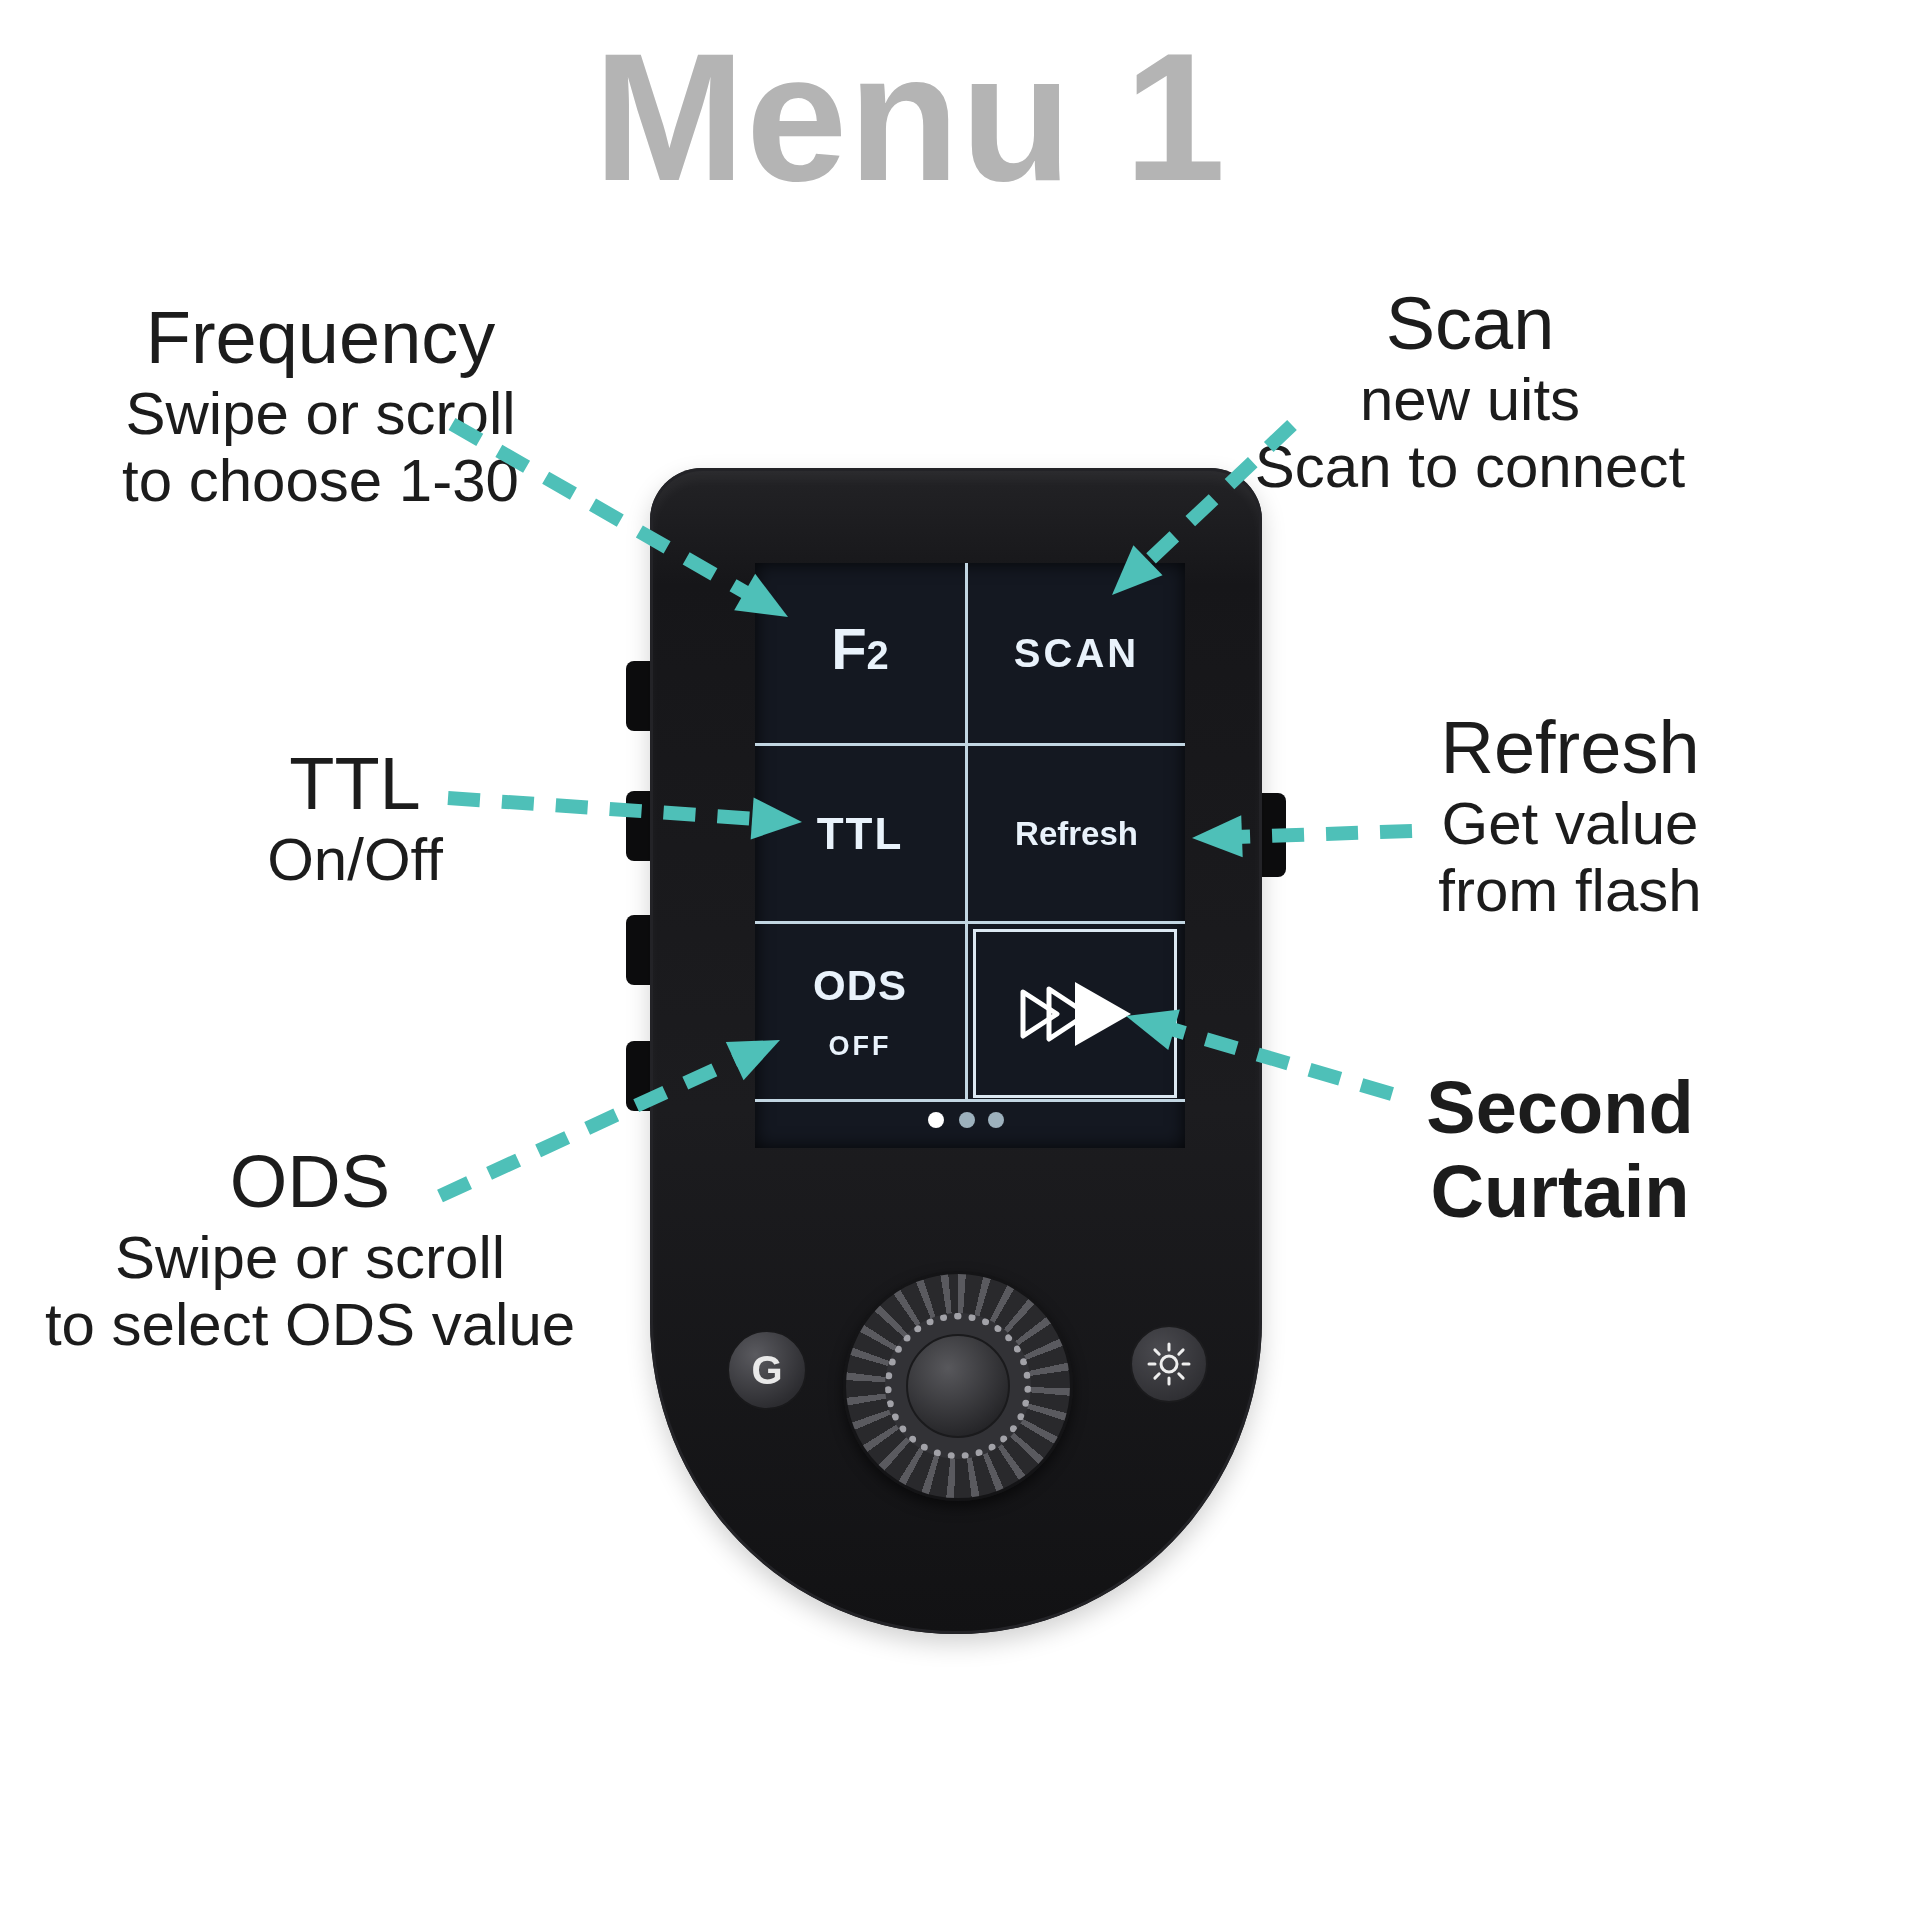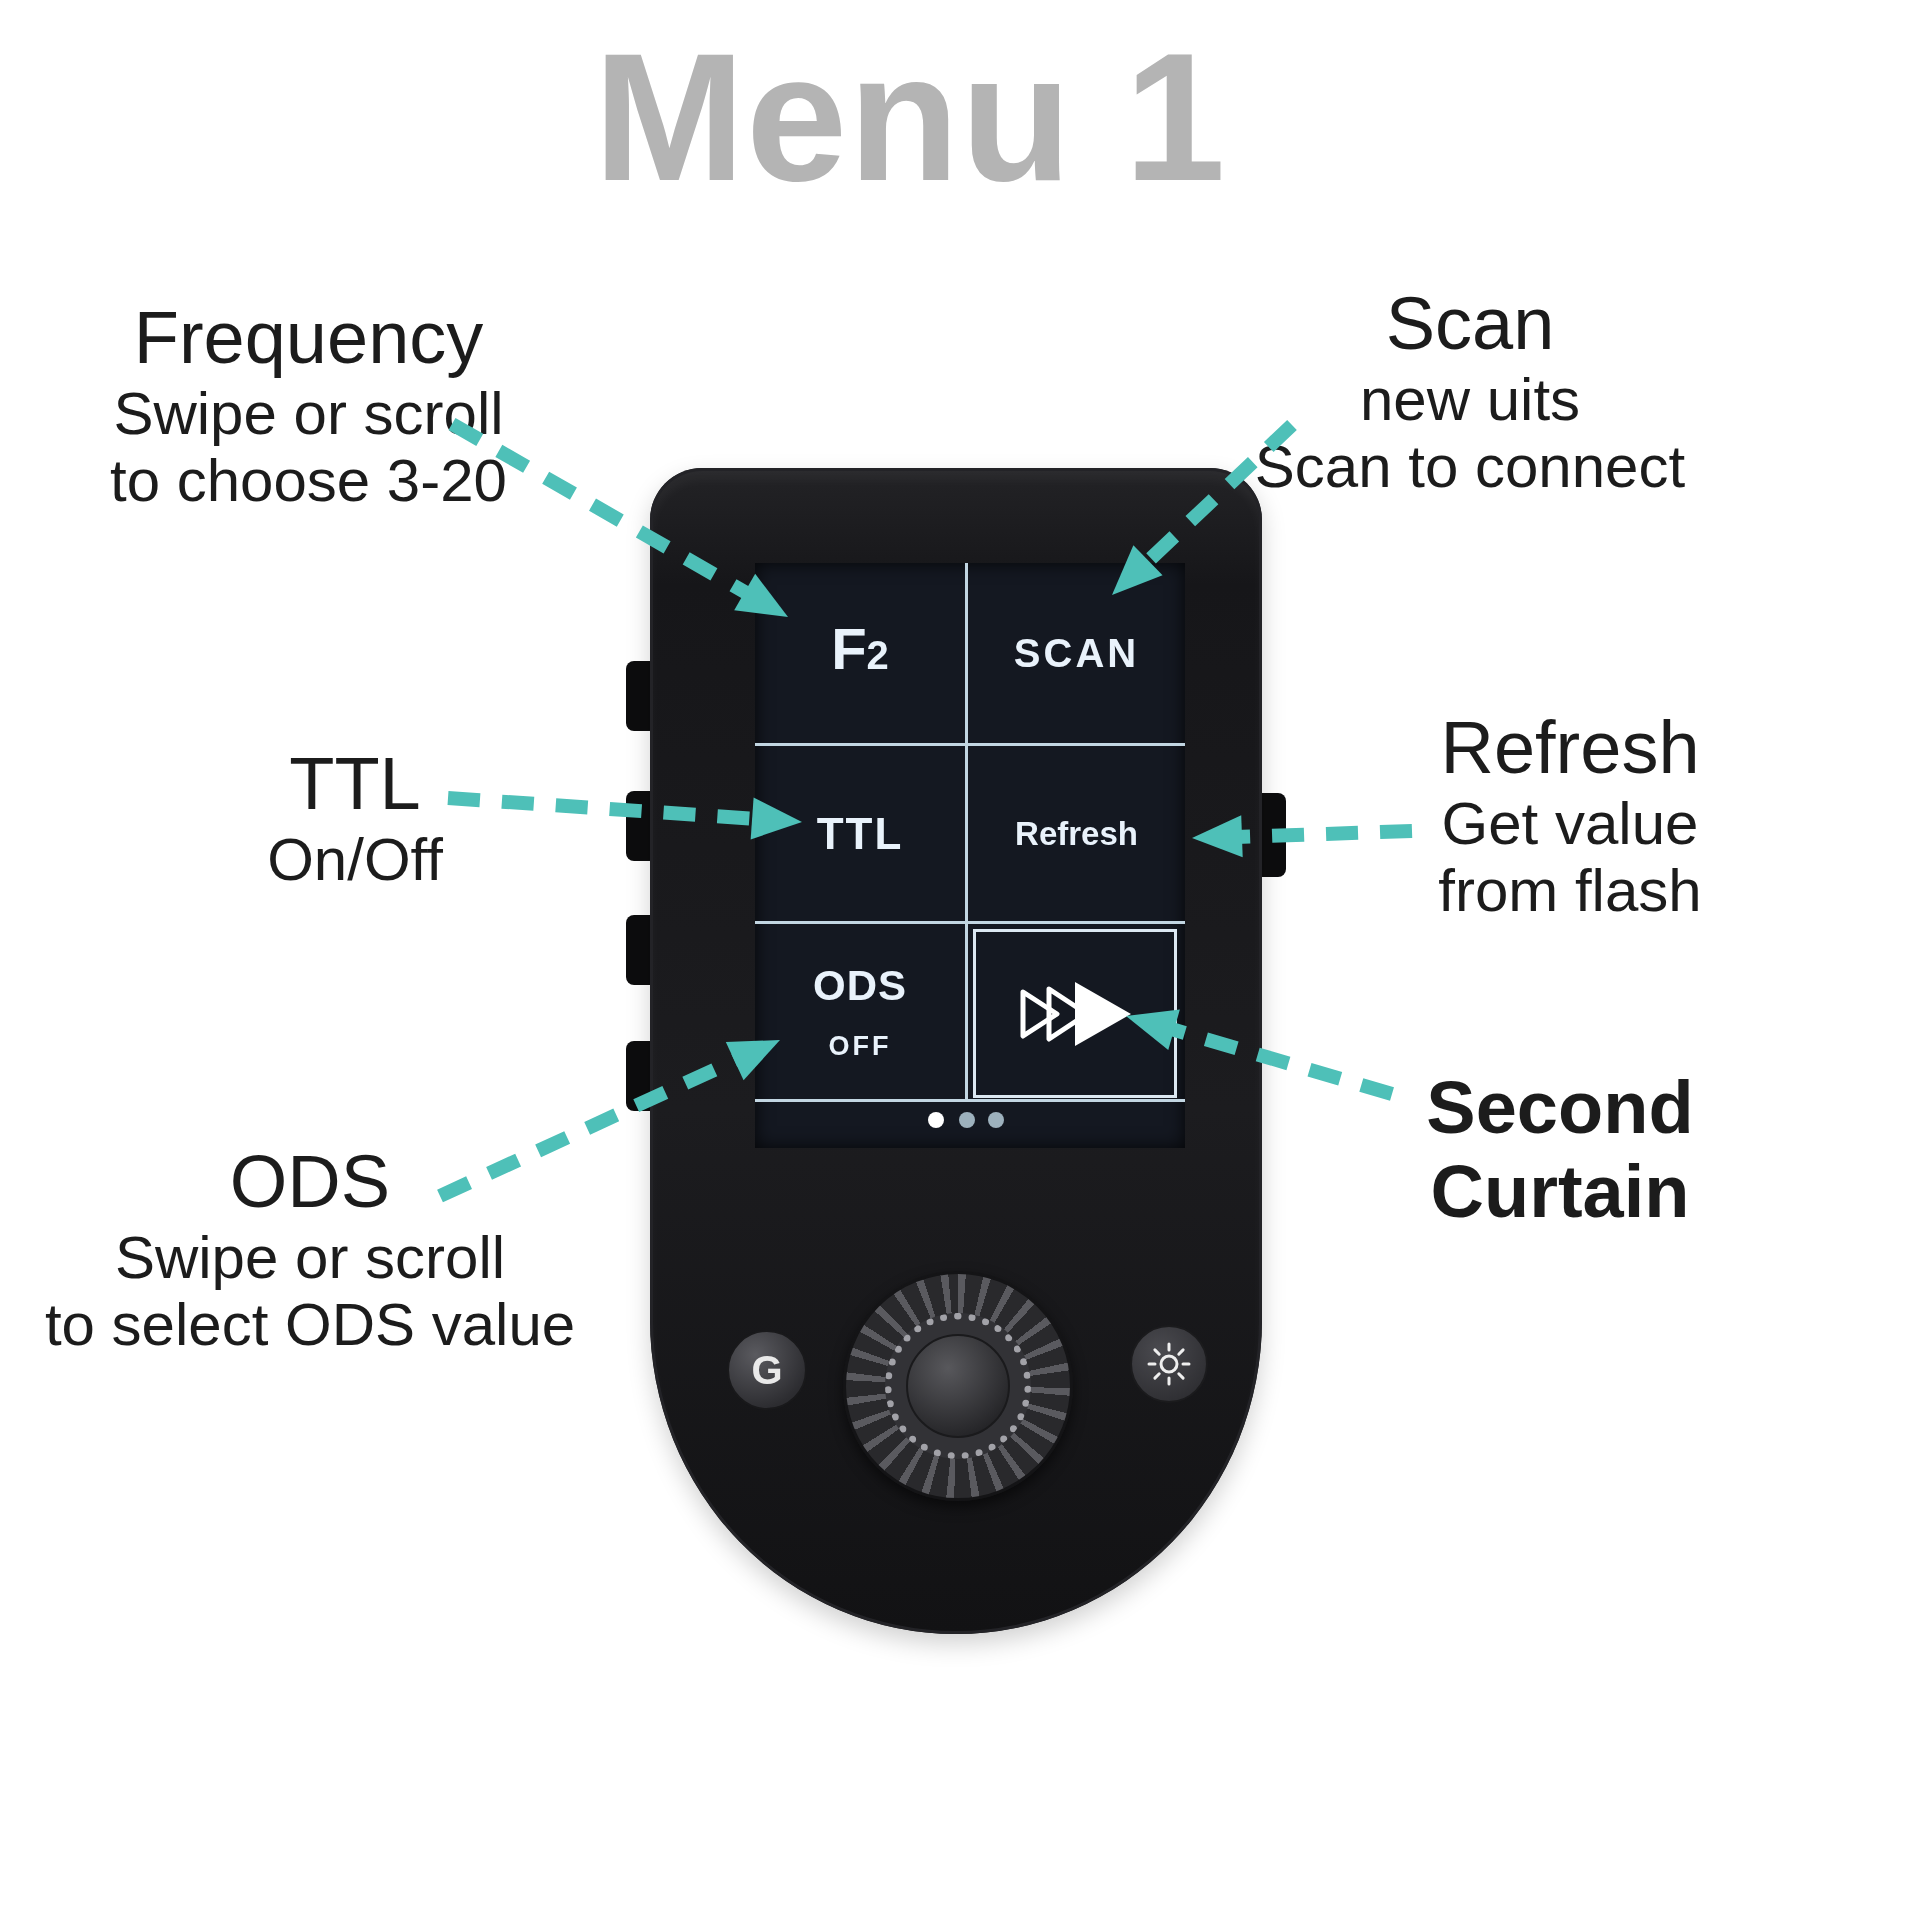--- a/index.html
+++ b/index.html
@@ -7,21 +7,21 @@
          font-family:"Liberation Sans",sans-serif;margin:0 auto;border-radius:21px;}
 
   
   .page-title{position:absolute;left:510px;top:26px;width:800px;text-align:center;
     font-size:182px;line-height:1;font-weight:bold;letter-spacing:1px;color:#b4b4b4;}
 
   
   .ann{position:absolute;text-align:center;color:#1c1c1c;}
   .ann .t{font-size:74px;line-height:84px;}
   .ann .s{font-size:60px;line-height:67px;}
-  .ann-frequency{left:36px;top:296px;width:545px;}
+  .ann-frequency{left:48px;top:296px;width:545px;}
   .ann-scan{left:1180px;top:282px;width:580px;}
   .ann-ttl{left:140px;top:742px;width:430px;}
   .ann-refresh{left:1320px;top:706px;width:500px;}
   .ann-ods{left:0px;top:1140px;width:620px;}
   .ann-second{left:1320px;top:1066px;width:480px;font-weight:bold;}
   .ann-second .t{line-height:84px;}
 
   
   .side-btn{position:absolute;width:34px;background:#0d0d0e;border-radius:8px;z-index:1;}
   .sb-l1{left:626px;top:661px;height:70px;}
@@ -81,21 +81,21 @@
 </head>
 <body>
 
 <div class="stage">
 
   <div class="page-title">Menu 1</div>
 
   <div class="ann ann-frequency">
     <div class="t">Frequency</div>
     <div class="s">Swipe or scroll</div>
-    <div class="s">to choose 3-20</div>
+    <div class="s">to choose 1-30</div>
   </div>
   <div class="ann ann-scan">
     <div class="t">Scan</div>
     <div class="s">new uits</div>
     <div class="s">Scan to connect</div>
   </div>
   <div class="ann ann-ttl">
     <div class="t">TTL</div>
     <div class="s">On/Off</div>
   </div>

